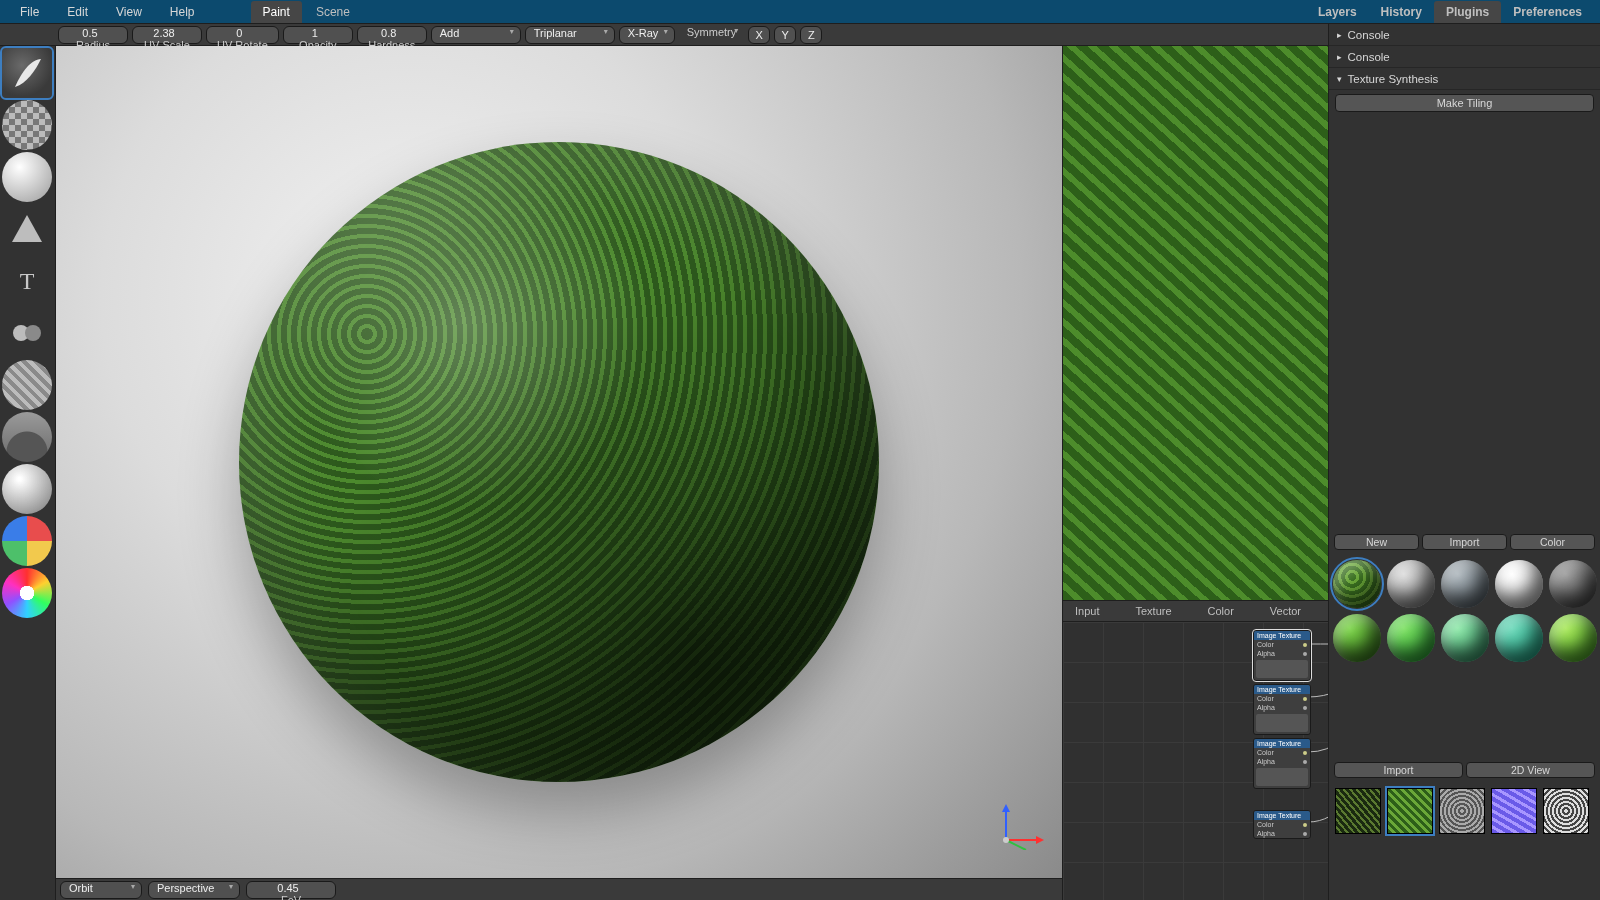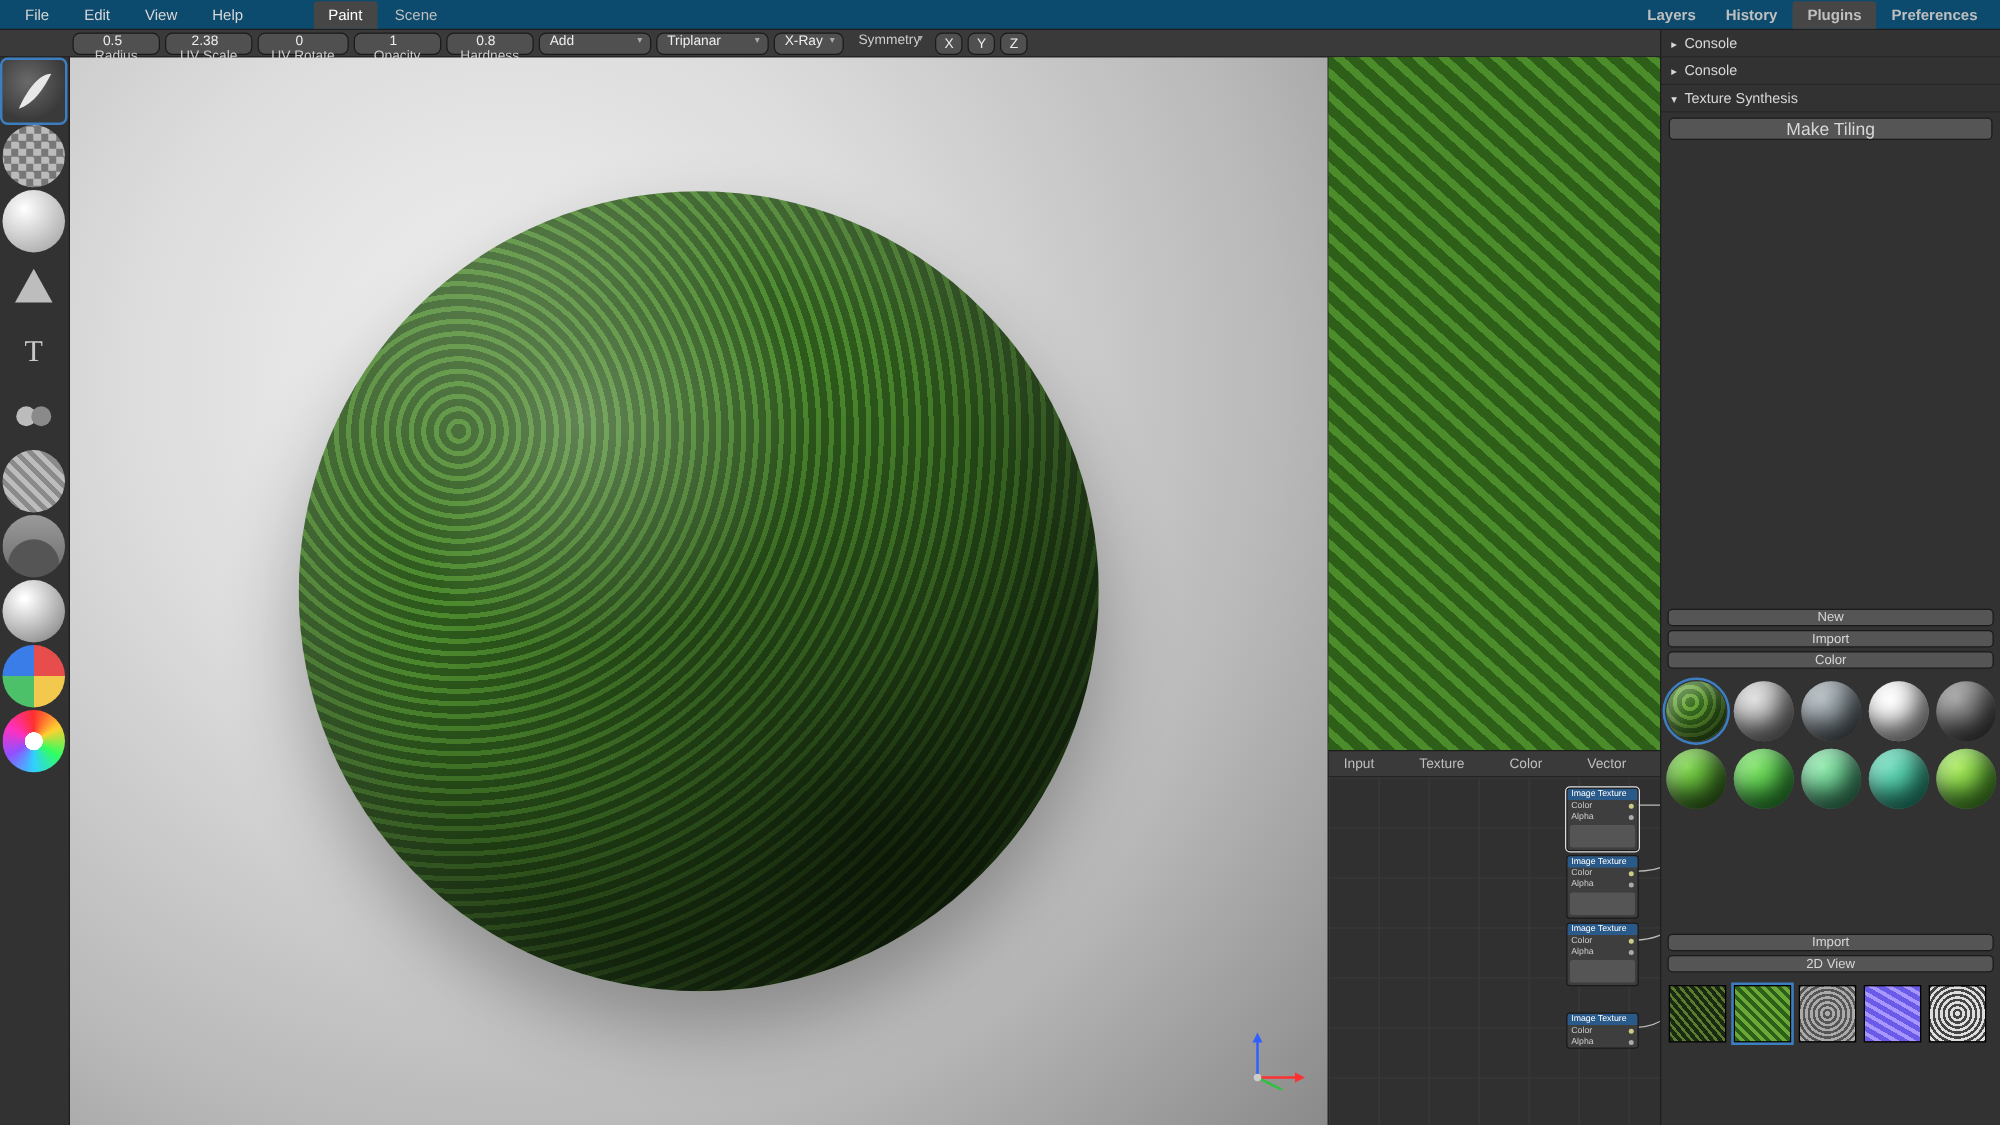--- a/index.html
+++ b/index.html
@@ -166,31 +166,31 @@
     display:flex;flex-direction:column;
   }
   .accrow{
     height:22px;display:flex;align-items:center;gap:6px;
     padding:0 8px;border-bottom:1px solid #262626;cursor:pointer;font-size:11.5px;
   }
   .accrow .tri{font-size:9px;}
   .btnfull{
     margin:4px 6px;height:18px;background:#555;border-radius:4px;
     display:flex;align-items:center;justify-content:center;
-    border:1px solid #1a1a1a;font-size:14px;cursor:pointer;
+    border:1px solid #1a1a1a;font-size:11px;cursor:pointer;
   }
   .panelgap{flex:1;}
   .tabs{
     height:22px;display:flex;align-items:flex-end;
     border-bottom:1px solid #1a1a1a;font-size:11px;
     padding:0 4px;gap:2px;
   }
   .tabs .t{padding:4px 10px;color:var(--txt2);cursor:pointer;border-radius:3px 3px 0 0;}
   .tabs .t.active{background:#464646;color:#fff;}
-  .rowbtns{display:flex;gap:3px;padding:4px 5px;flex-direction:column;}
+  .rowbtns{display:flex;gap:3px;padding:4px 5px;}
   .rowbtns .b{flex:1;height:16px;background:#555;border:1px solid #1a1a1a;border-radius:4px;display:flex;align-items:center;justify-content:center;font-size:10.5px;cursor:pointer;}
   .matgrid{
     display:grid;grid-template-columns:repeat(5,48px);gap:6px;
     padding:6px;justify-content:center;
   }
   .matball{
     width:48px;height:48px;border-radius:50%;position:relative;
     box-shadow:inset -8px -12px 16px rgba(0,0,0,0.6),
                inset 6px 8px 12px rgba(255,255,255,0.3);
   }
@@ -302,20 +302,32 @@
       <div class="sphere"></div>
       <svg class="gizmo" viewBox="0 0 48 48">
         <line x1="10" y1="38" x2="10" y2="6" stroke="#3060ff" stroke-width="2"></line>
         <polygon points="10,2 6,10 14,10" fill="#3060ff"></polygon>
         <line x1="10" y1="38" x2="44" y2="38" stroke="#ff3030" stroke-width="2"></line>
         <polygon points="48,38 40,34 40,42" fill="#ff3030"></polygon>
         <line x1="10" y1="38" x2="30" y2="48" stroke="#30c040" stroke-width="2"></line>
         <circle cx="10" cy="38" r="3" fill="#ccc"></circle>
       </svg>
     </div>
+    <div class="statbar">
+      <div class="togb" style="min-width:82px">
+          <span>Orbit</span>
+        </div>
+      <div class="togb" style="min-width:92px">
+          <span>Perspective</span>
+        </div>
+      <div class="num" style="min-width:90px">
+          <span class="v">0.45</span>
+          <span class="lbl">FoV</span>
+        </div>
+    </div>
   </div>
 
   <div class="rightcol">
     <div class="texview">
       <div class="texlabel">Grass</div>
     </div>
     <div class="nodebar">
       <span>Input</span>
       <span>Texture</span>
       <span>Color</span>

